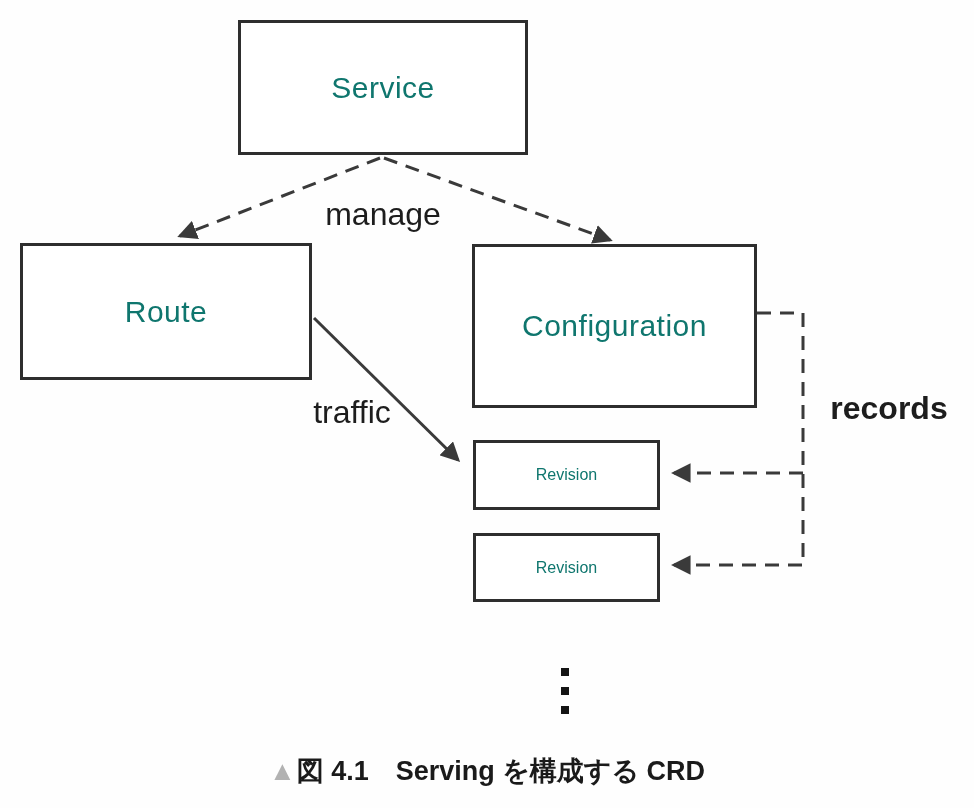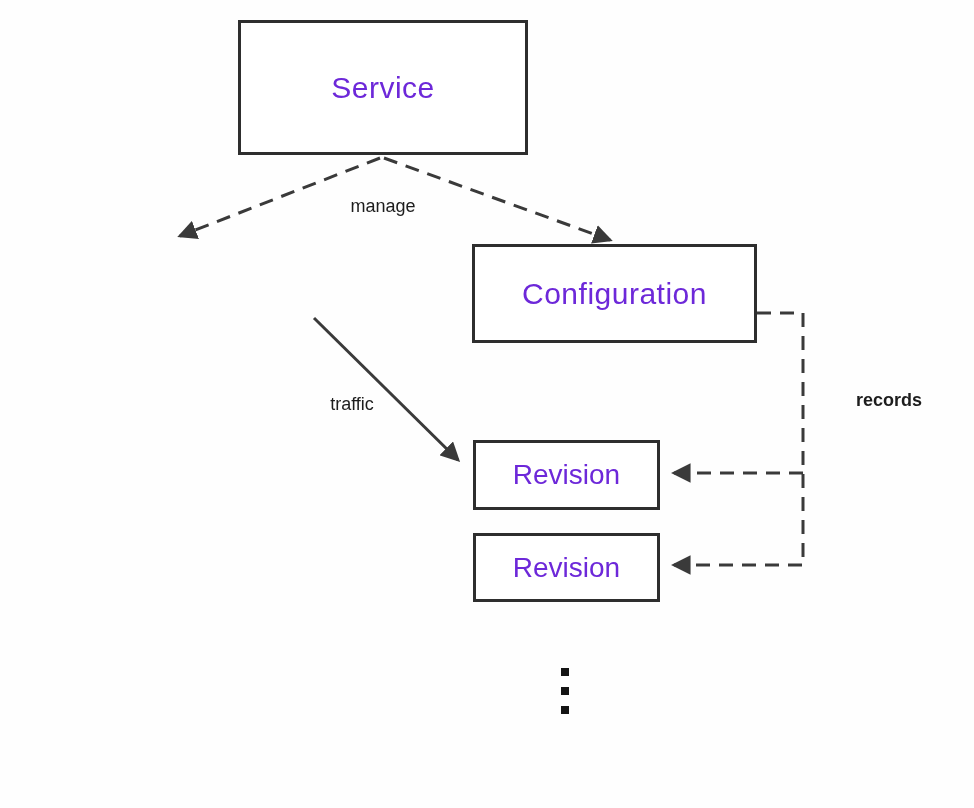--- a/index.html
+++ b/index.html
@@ -21,35 +21,35 @@
     width: 974px; height: 808px;
     pointer-events: none;
   }
   .node {
     position: absolute;
     background: #ffffff;
     border: 3px solid #2e2e2e;
     display: flex;
     align-items: center;
     justify-content: center;
-    color: #6d28d9;
+    color: #0f766e;
     box-sizing: border-box;
   }
   .node.big { font-size: 30px; letter-spacing: 0.5px; }
-  .node.small { font-size: 28px; }
+  .node.small { font-size: 16px; }
   .node-service       { left: 238px; top: 20px;  width: 290px; height: 135px; }
   .node-route         { left: 20px;  top: 243px; width: 292px; height: 137px; }
-  .node-configuration { left: 472px; top: 244px; width: 285px; height: 99px; }
+  .node-configuration { left: 472px; top: 244px; width: 285px; height: 164px; }
   .node-revision-1    { left: 473px; top: 440px; width: 187px; height: 70px; }
   .node-revision-2    { left: 473px; top: 533px; width: 187px; height: 69px; }
 
   .edge-label {
     position: absolute;
     color: #1d1d1d;
-    font-size: 18px;
+    font-size: 32px;
     white-space: nowrap;
     transform: translateX(-50%);
   }
   .label-manage  { left: 383px; top: 196px; }
   .label-traffic { left: 330px; top: 394px; margin-left: 22px; }
   .label-records { left: 889px; top: 390px; font-weight: bold; }
 
   .v-ellipsis {
     position: absolute;
     left: 561px; top: 668px;
@@ -98,20 +98,23 @@
 
     <path d="M 757 313 L 803 313 L 803 565 L 674 565" fill="none" stroke="#3a3a3a" stroke-width="3" stroke-dasharray="14 9" marker-end="url(#arrow)"></path>
 
     <path d="M 803 473 L 674 473" fill="none" stroke="#3a3a3a" stroke-width="3" stroke-dasharray="14 9" marker-end="url(#arrow)"></path>
   </svg>
 
   <div class="node big node-service">
     <span>Service</span>
   </div>
 
+  <div class="node big node-route">
+    <span>Route</span>
+  </div>
 
   <div class="node big node-configuration">
     <span>Configuration</span>
   </div>
 
   <div class="node small node-revision-1">
     <span>Revision</span>
   </div>
 
   <div class="node small node-revision-2">
@@ -123,14 +126,17 @@
   <div class="edge-label label-traffic">traffic</div>
 
   <div class="edge-label label-records">records</div>
 
   <div class="v-ellipsis">
     <span class="dot"></span>
     <span class="dot"></span>
     <span class="dot"></span>
   </div>
 
+  <div class="caption">
+    <span class="tri">▲</span><span>図 4.1　Serving を構成する CRD</span>
+  </div>
 
 </div>
 
 </body></html>

